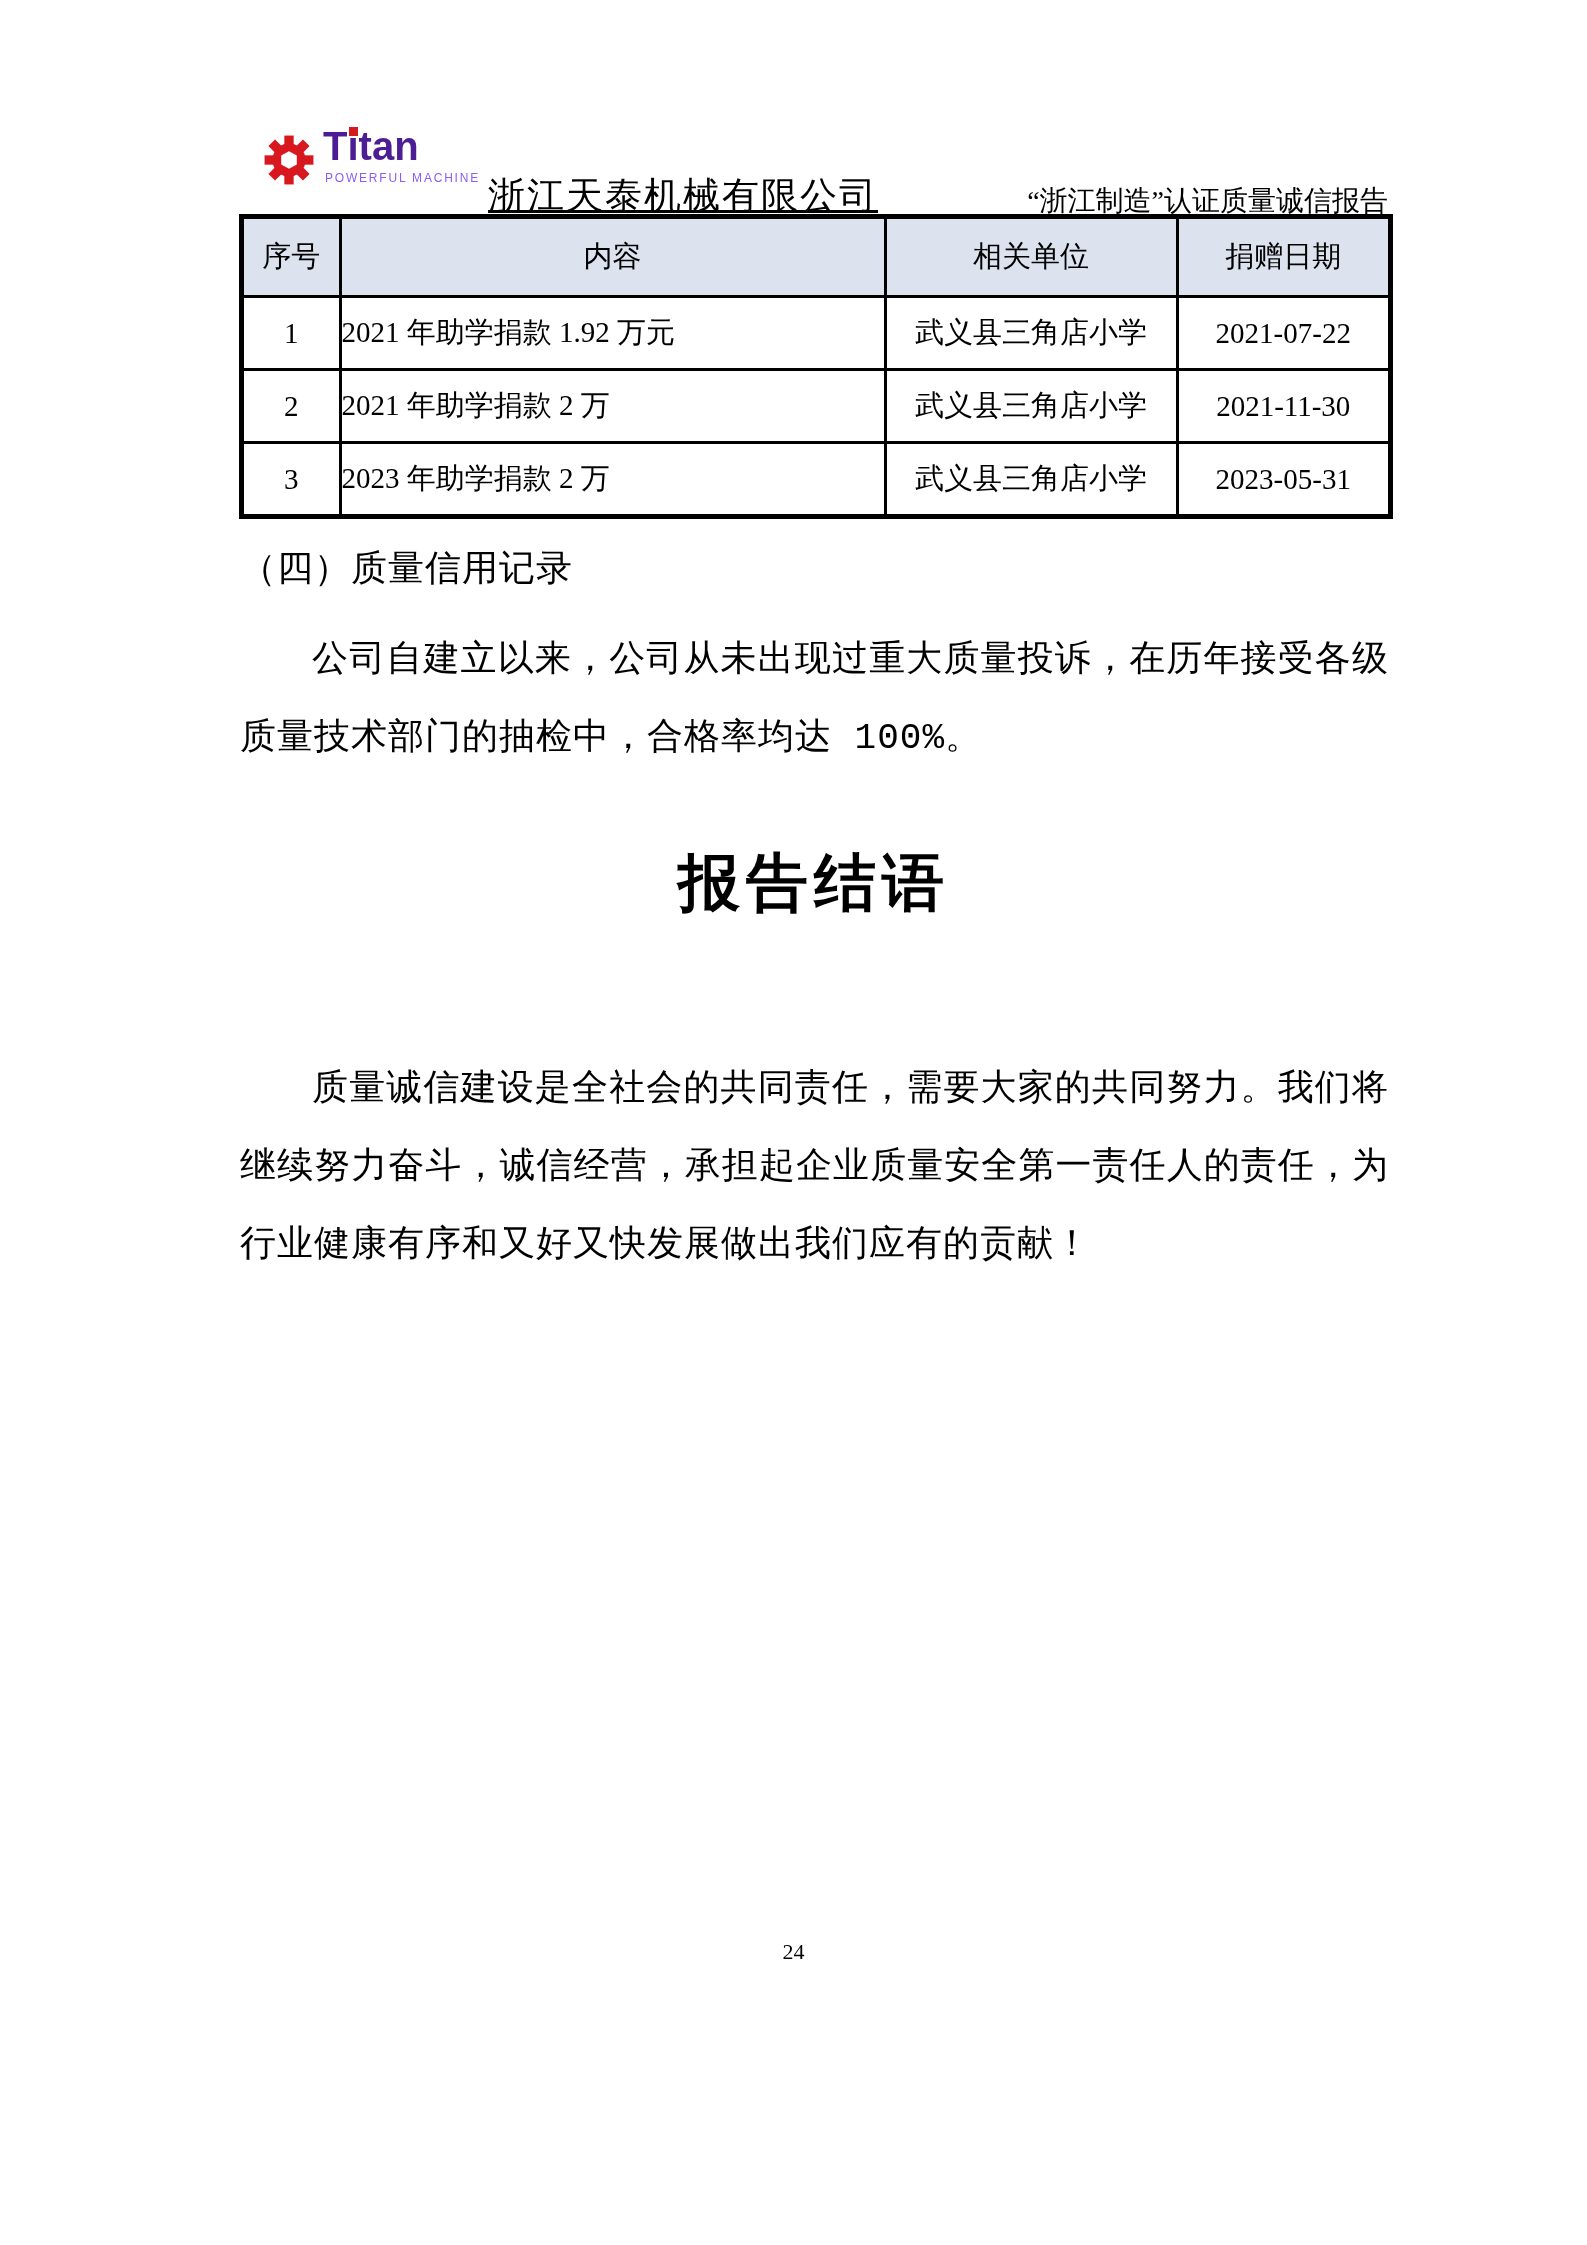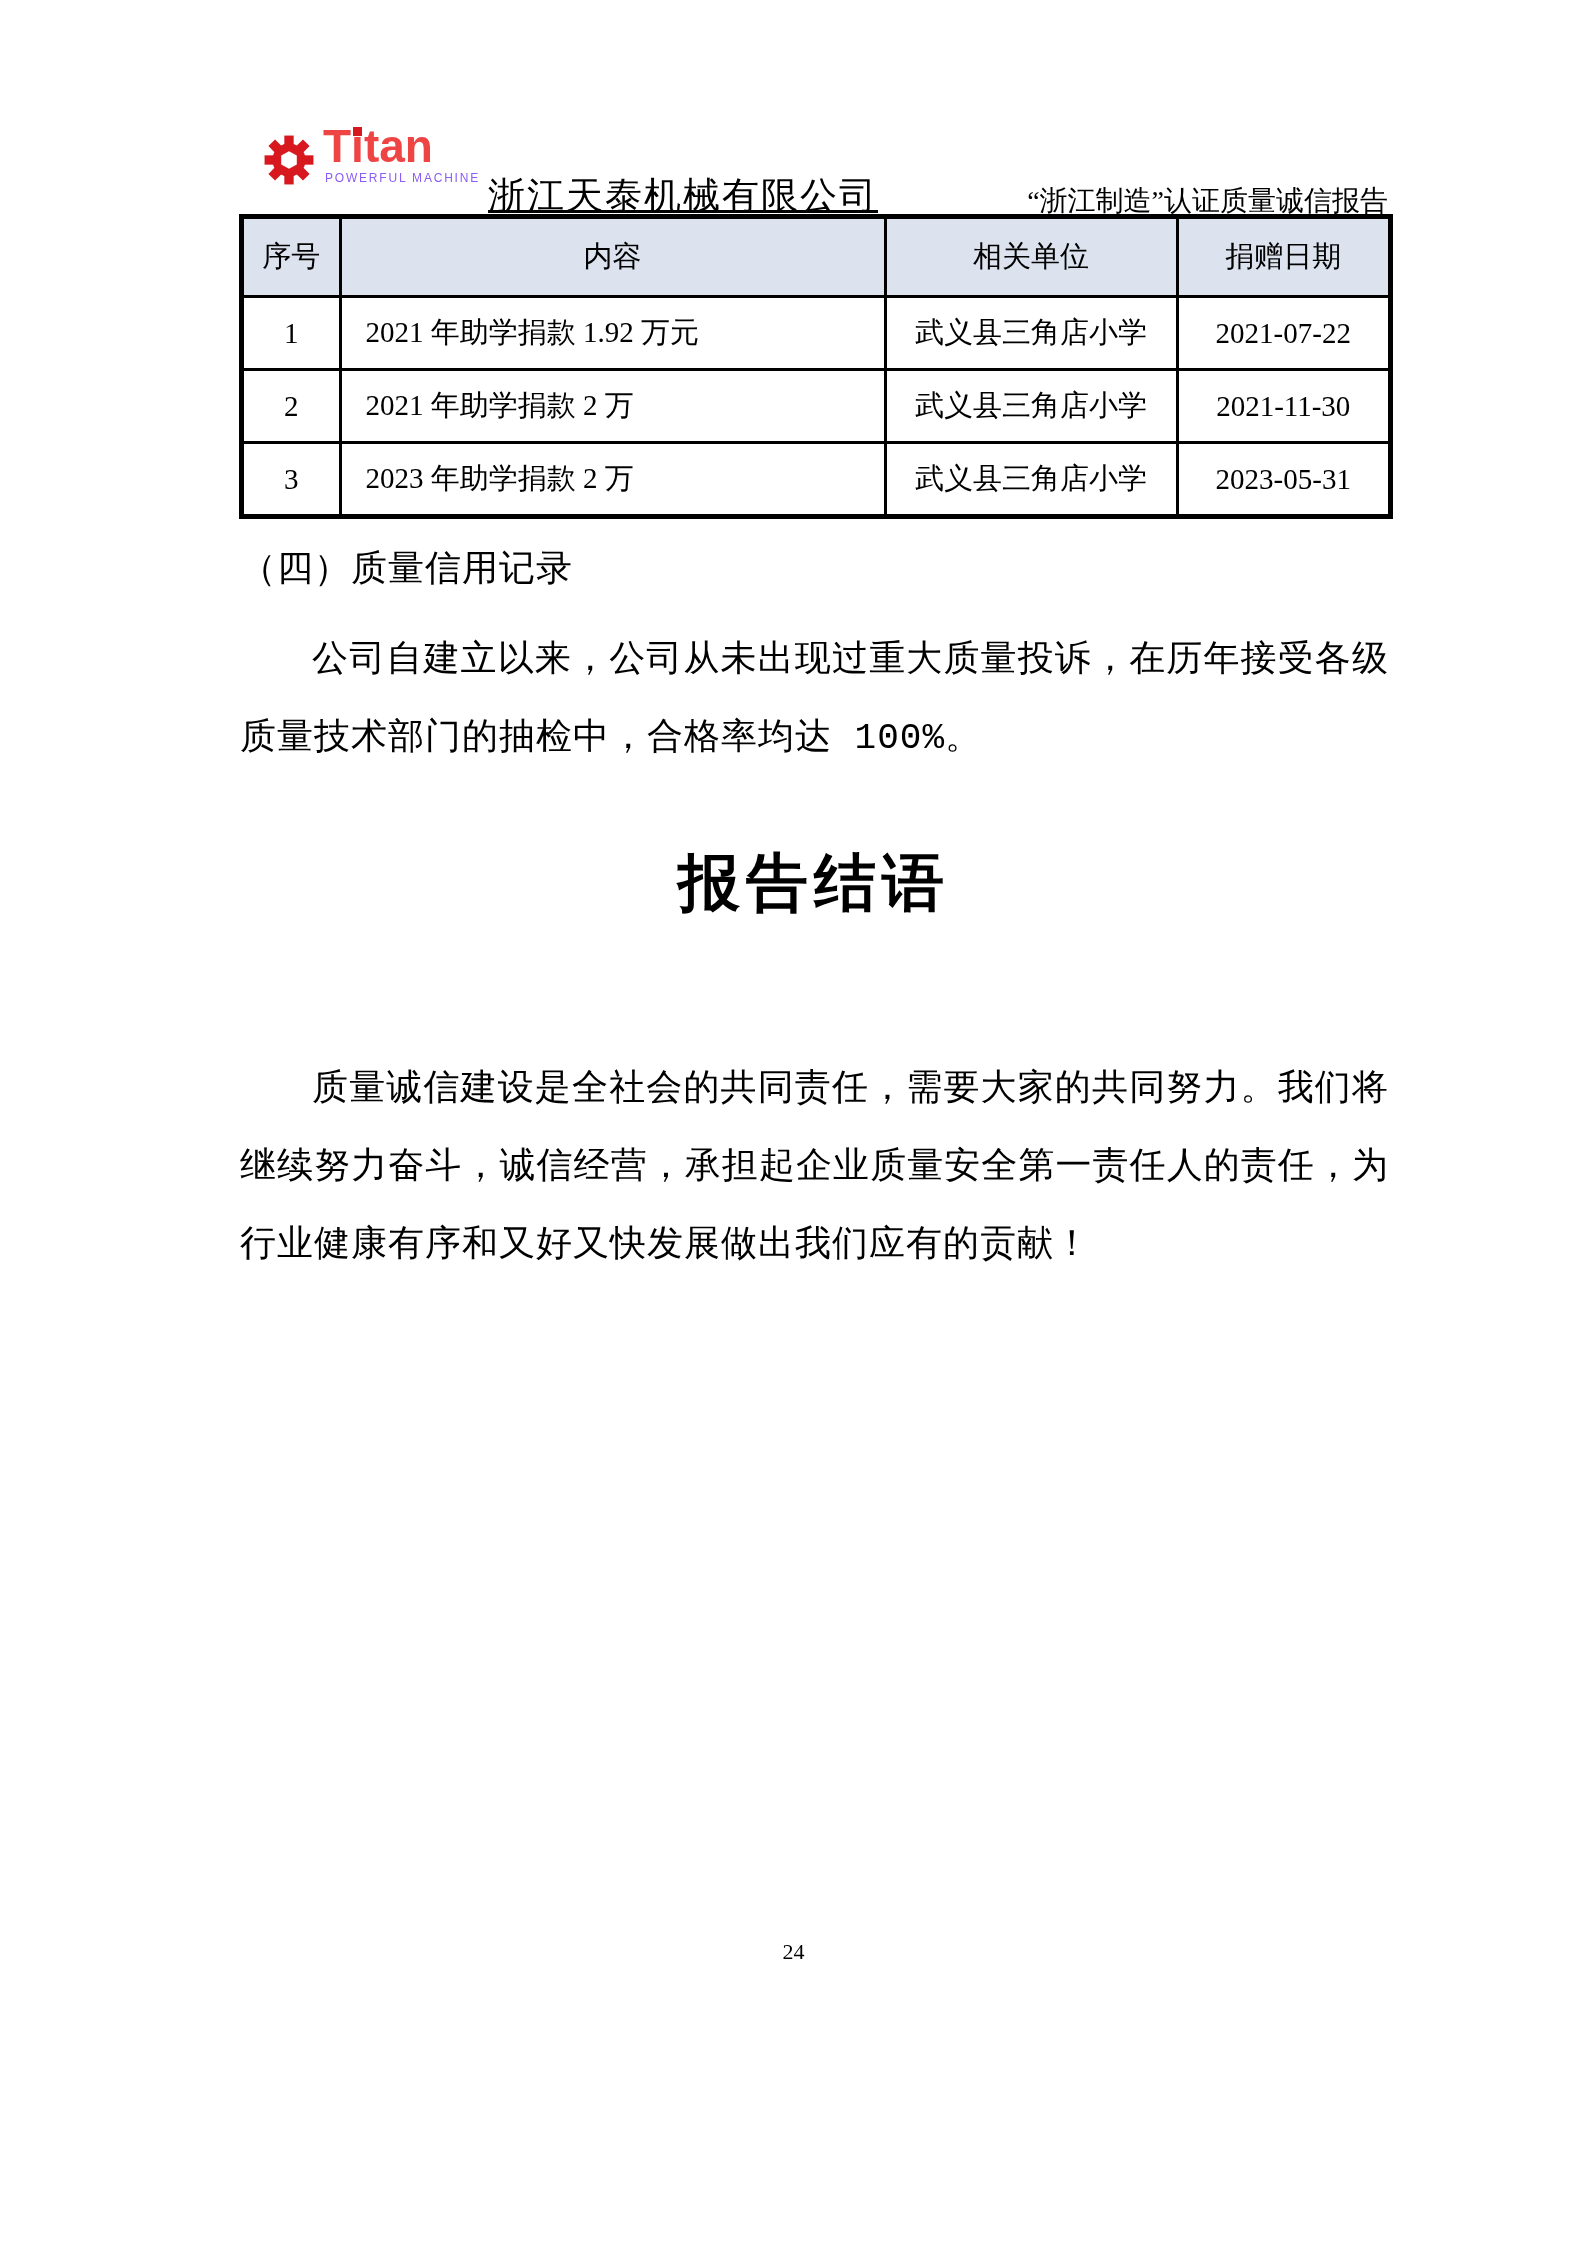--- a/index.html
+++ b/index.html
@@ -12,21 +12,21 @@
     color:#000;
     overflow:hidden;
   }
 
   
   .logo{position:absolute;left:263px;top:132px;width:260px;height:60px;}
   .gear{position:absolute;left:0;top:2px;}
   .brand-line{
     position:absolute;left:60px;top:-8px;
     font-family:"Liberation Sans","DejaVu Sans",sans-serif;
-    font-weight:bold;font-size:46px;line-height:45px;color:#ef4444;
+    font-weight:bold;font-size:40px;line-height:45px;color:#4c1d95;
     letter-spacing:0px;
   }
   .i-wrap{position:relative;display:inline-block;}
   .i-dot{position:absolute;left:2px;top:3px;width:9px;height:9px;background:#d7191f;}
   .tagline{
     position:absolute;left:62px;top:40px;
     font-family:"Liberation Sans","DejaVu Sans",sans-serif;
     font-size:12px;line-height:12px;color:#8b5cf6;letter-spacing:1.8px;white-space:nowrap;
   }
 
@@ -62,21 +62,20 @@
     vertical-align:middle;
   }
   .donation-table tbody td{
     height:70px;
     text-align:center;
     vertical-align:middle;
     background:#fff;
   }
   .donation-table tbody td.cell-content{
     text-align:left;
-    padding-left:24px;
   }
   .col-no{width:98px;}
   .col-content{width:545px;}
   .col-org{width:292px;}
   .col-date{width:213px;}
 
   
   .subsection-heading{
     position:absolute;left:240px;top:546px;
     font-size:36px;line-height:44px;letter-spacing:1px;

